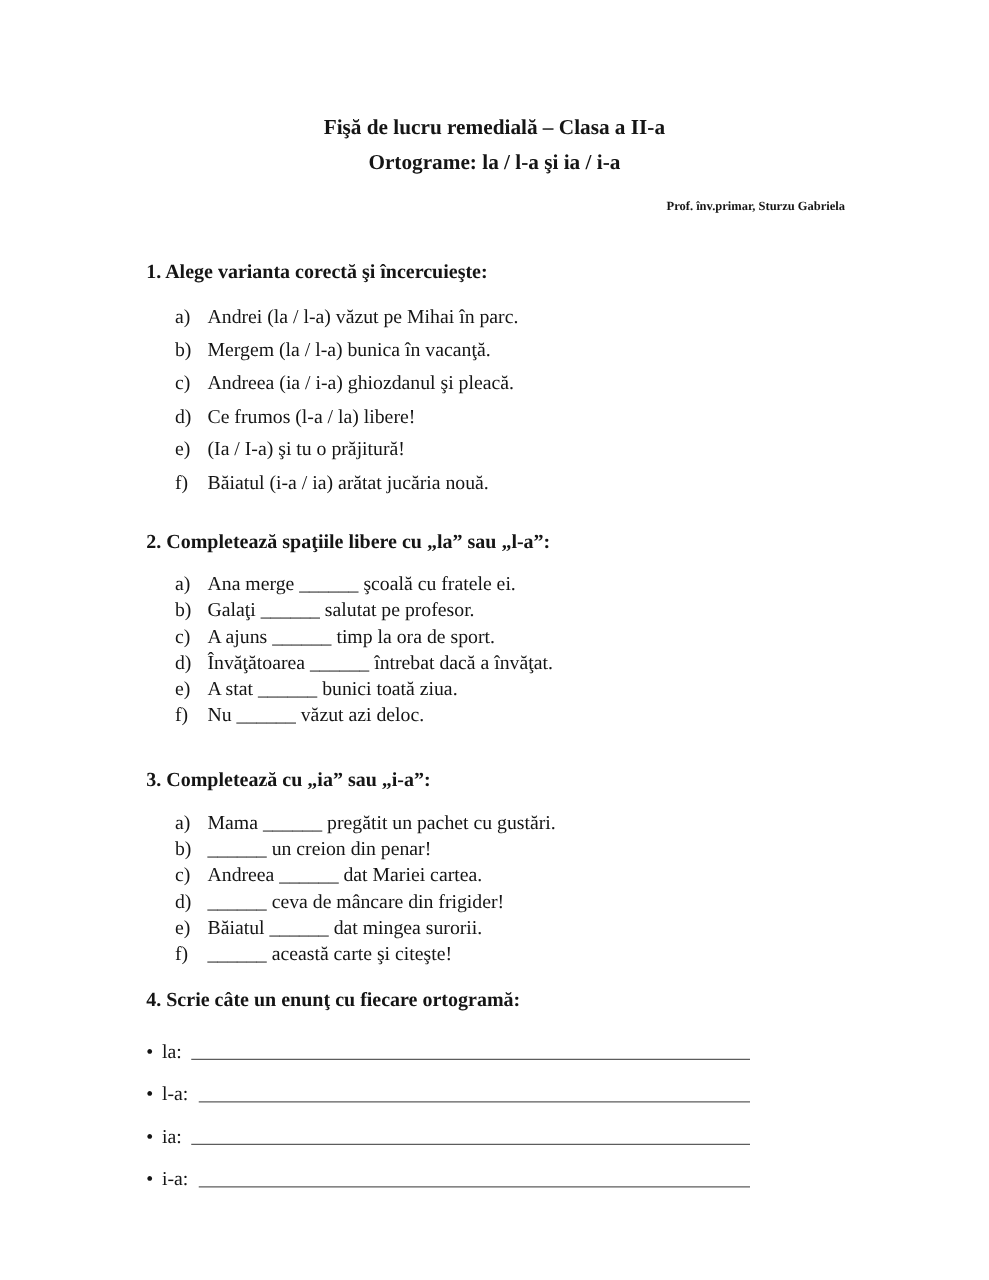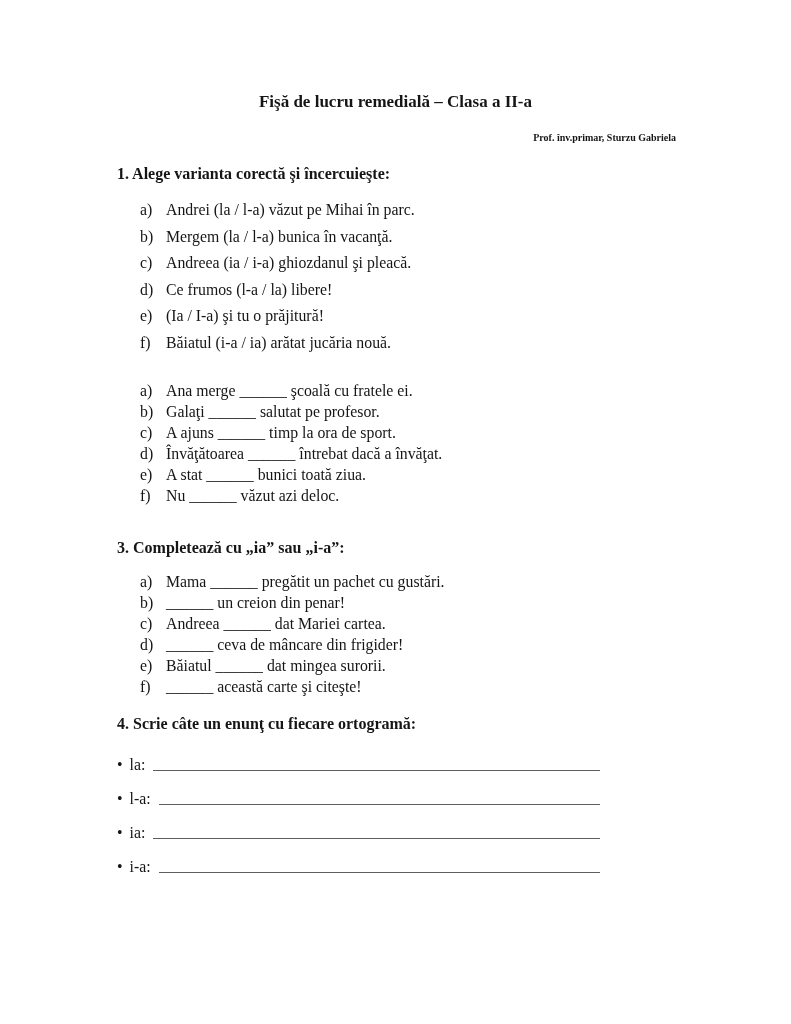--- a/index.html
+++ b/index.html
@@ -19,21 +19,21 @@
   .byline-block {
     text-align: right;
     padding-right: 115px;
     font-weight: bold;
     font-size: 10px;
     line-height: 21px;
     margin-top: 11px;
   }
   .content { margin-left: 117px; margin-right: 80px; font-size: 15.8px; }
   .section-heading { font-weight: bold; font-size: 16px; line-height: 20px; }
-  .s1 { margin-top: 16px; }
+  .s1 { margin-top: 32px; }
   .s2 { margin-top: 23px; }
   .s3 { margin-top: 32px; }
   .s4 { margin-top: 17px; }
   .list { margin-top: 13px; }
   .list-item { display: flex; padding-left: 23px; }
   .wide .list-item { line-height: 26.6px; }
   .tight .list-item { line-height: 21px; }
   .item-letter { width: 26px; flex: 0 0 26px; }
   .item-text { flex: 1; white-space: pre; }
   .bullet-list { margin-top: 6px; }
@@ -47,20 +47,21 @@
   .bullet-label { white-space: pre; padding-right: 8px; text-align: right; }
   .bullet-line { flex: 1; border-bottom: 1.4px solid #5d5d5d; margin-bottom: 3px; }
 </style>
 </head>
 <body>
 
 <div class="page">
 
   <div class="title-block">
     <div>Fişă de lucru remedială – Clasa a II-a</div>
+    <div>Ortograme: la / l-a şi ia / i-a</div>
   </div>
 
   <div class="byline-block">
     <div>Prof. înv.primar, Sturzu Gabriela</div>
   </div>
 
   <div class="content">
 
     <div class="section s1">
       <div class="section-heading">1. Alege varianta corectă şi încercuieşte:</div>
@@ -86,20 +87,21 @@
           <span class="item-text">(Ia / I-a) şi tu o prăjitură!</span>
         </div>
         <div class="list-item">
           <span class="item-letter">f)</span>
           <span class="item-text">Băiatul (i-a / ia) arătat jucăria nouă.</span>
         </div>
       </div>
     </div>
 
     <div class="section s2">
+      <div class="section-heading">2. Completează spaţiile libere cu „la” sau „l-a”:</div>
       <div class="list tight">
         <div class="list-item">
           <span class="item-letter">a)</span>
           <span class="item-text">Ana merge ______ şcoală cu fratele ei.</span>
         </div>
         <div class="list-item">
           <span class="item-letter">b)</span>
           <span class="item-text">Galaţi ______ salutat pe profesor.</span>
         </div>
         <div class="list-item">

